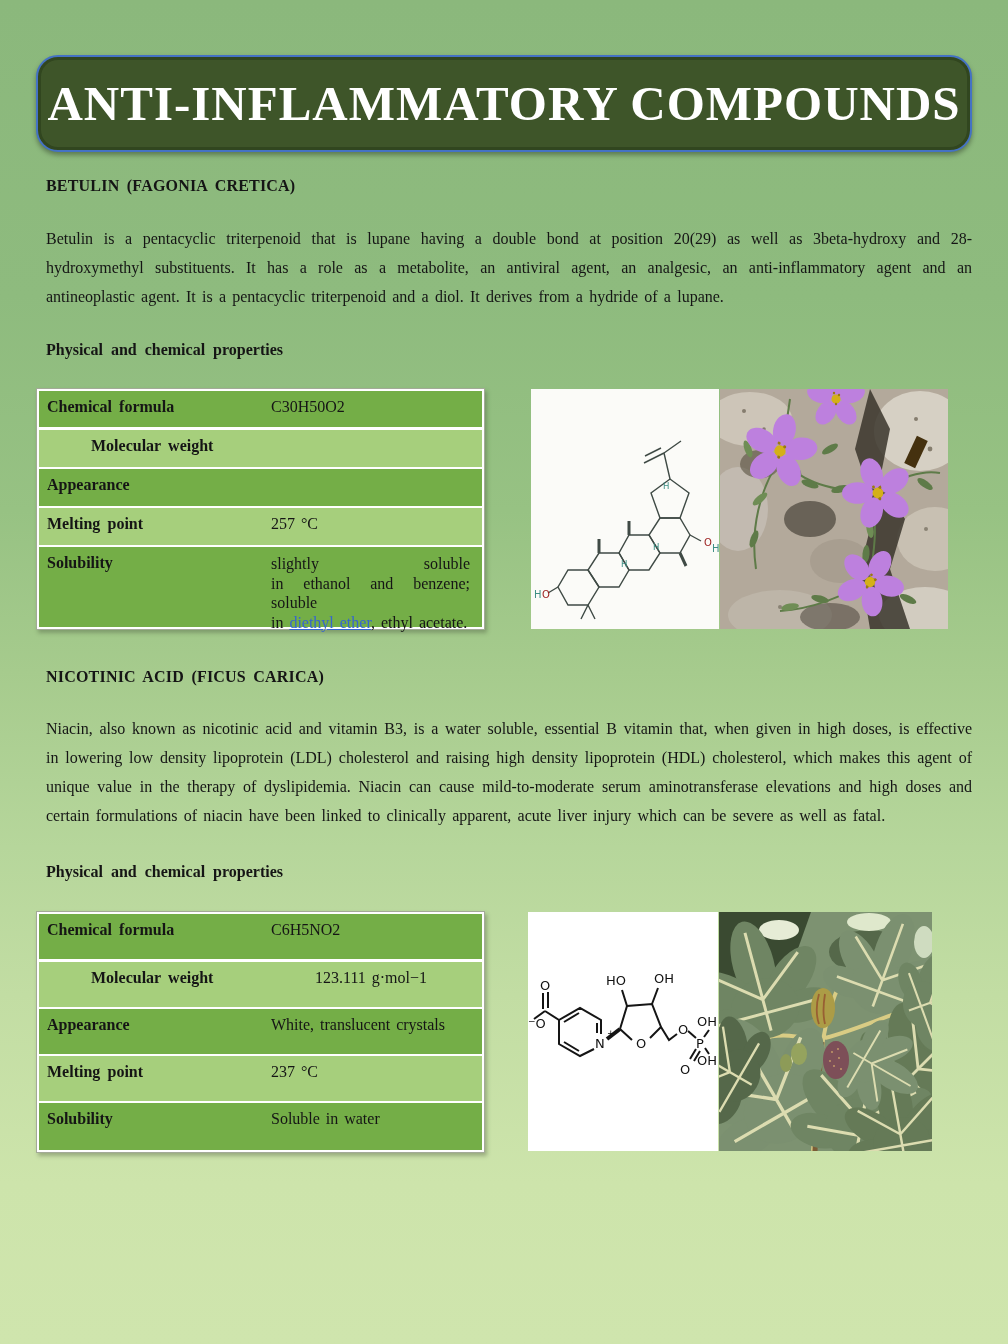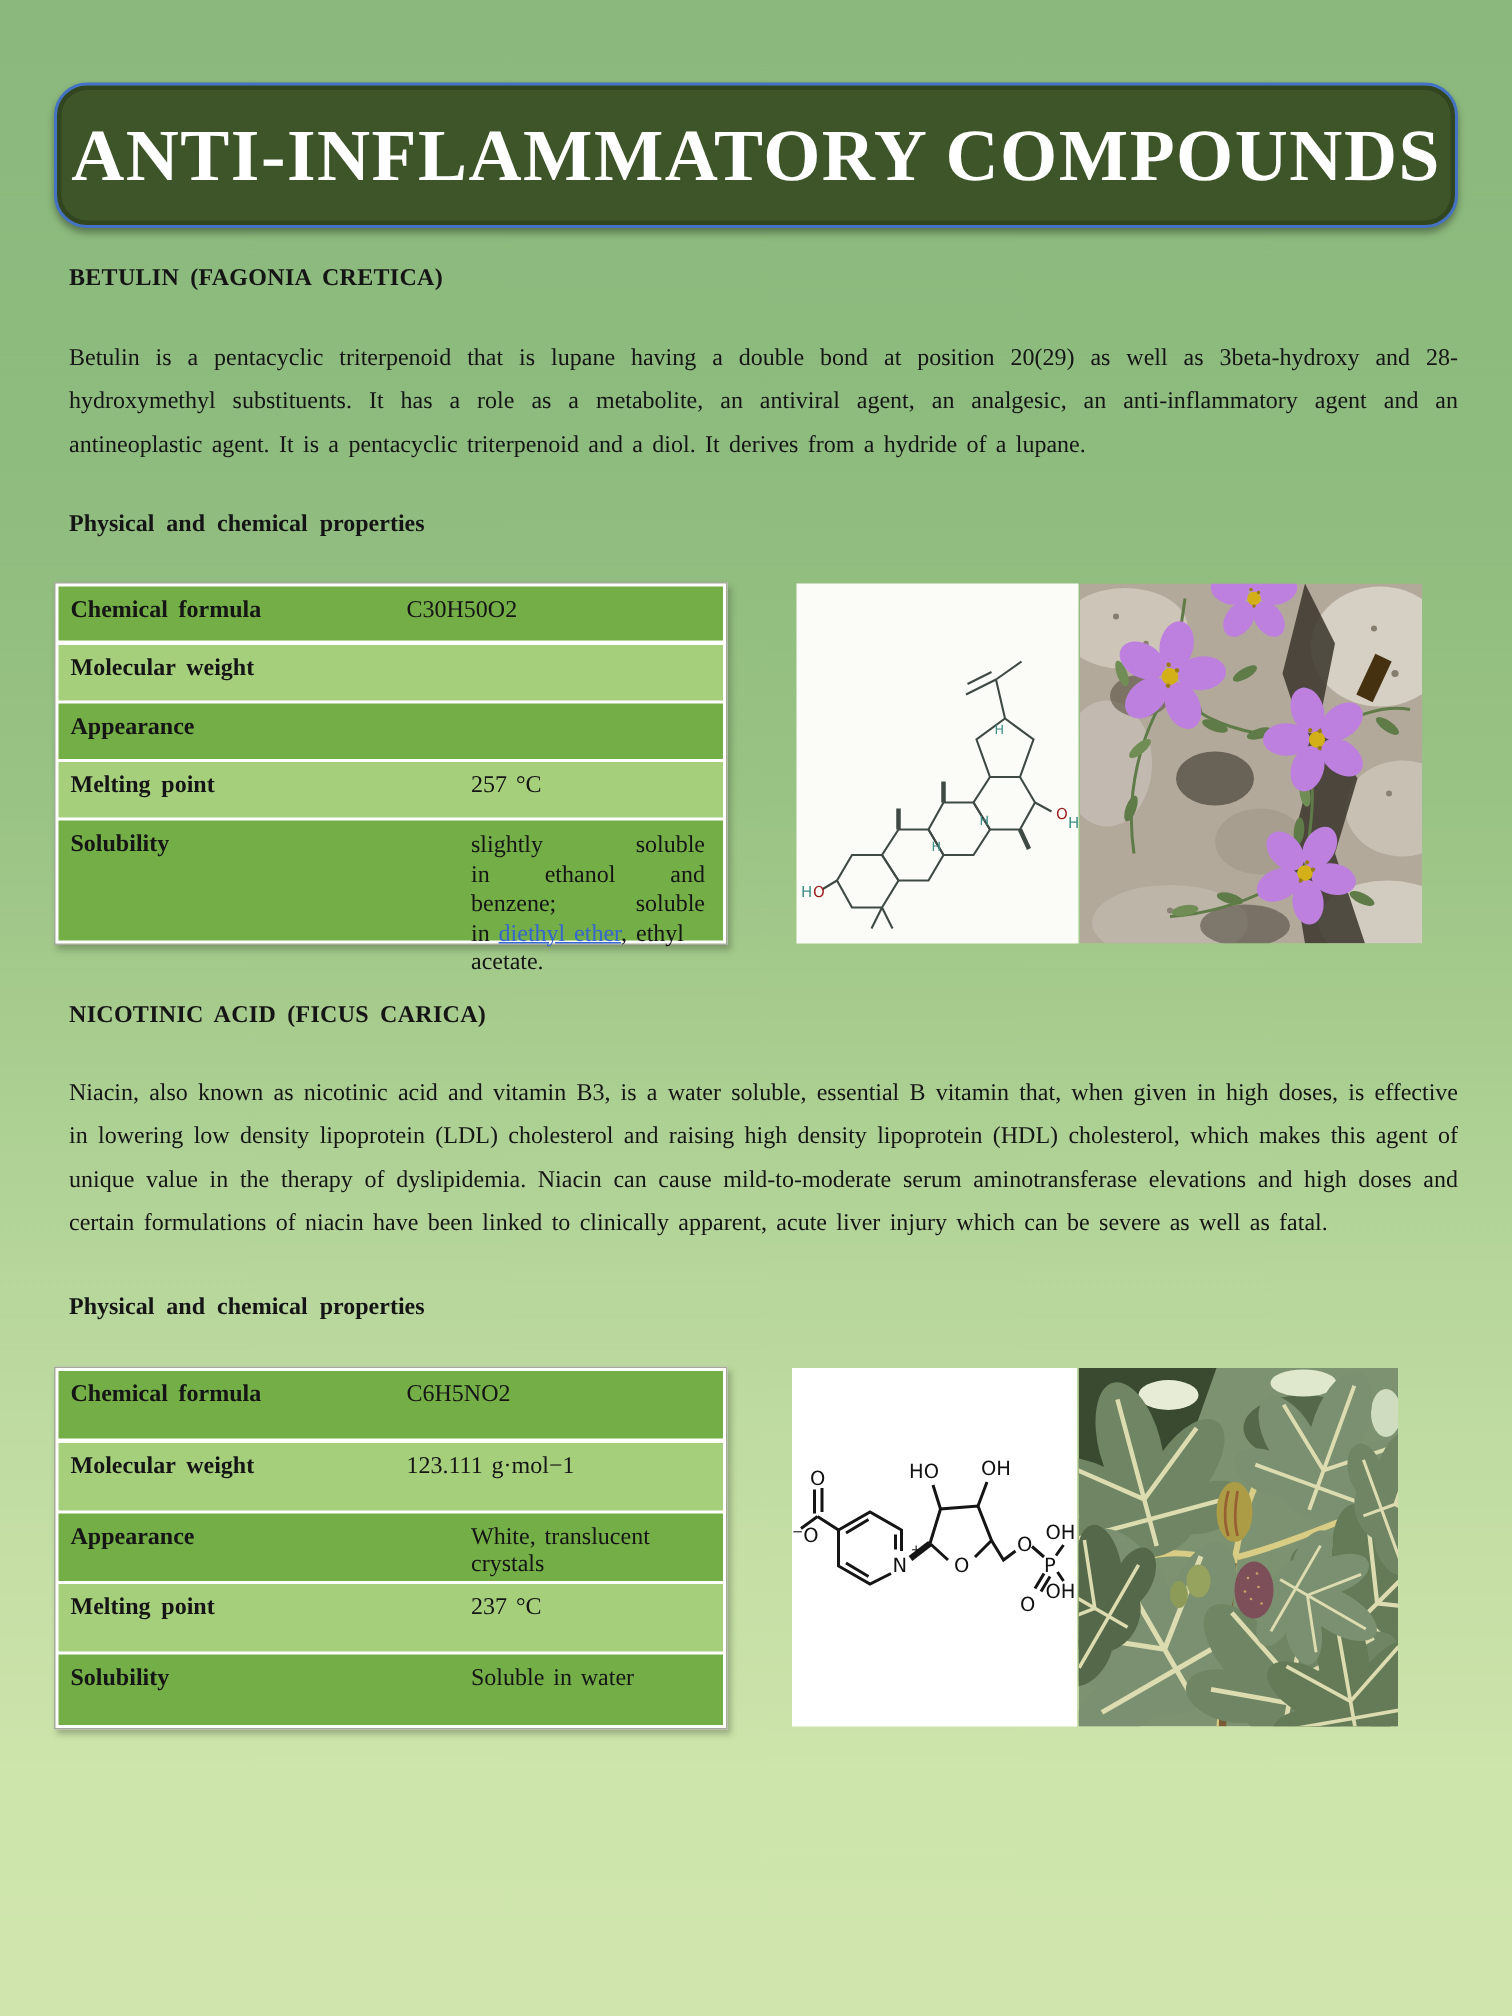--- a/index.html
+++ b/index.html
@@ -18,21 +18,21 @@
   .banner-title { color:#fff; font-weight:bold; font-size:49px; letter-spacing:1px; white-space:nowrap; }
   .sec-heading { position:absolute; left:46px; font-size:16px; font-weight:bold; letter-spacing:.2px; word-spacing:.2em; }
   .para { position:absolute; left:46px; width:926px; font-size:16px; line-height:29px; text-align:justify; word-spacing:.14em; }
   .props { position:absolute; left:46px; font-size:16px; font-weight:bold; word-spacing:.25em; }
   .ptable {
     position:absolute; left:36px; width:449px; height:242px; box-sizing:border-box;
     background:#fff; border:1px solid #a3aa97; padding:2px;
     box-shadow:2px 3px 4px rgba(60,72,48,.35);
   }
   .prow { display:flex; box-sizing:border-box; }
-  .gap3 { margin-top:3px; } .gap2 { margin-top:2px;gap:43px; }
+  .gap3 { margin-top:3px;padding-left:44px; } .gap2 { margin-top:2px; }
   .dark { background:#74ae47; } .light { background:#a6cf7c; }
   .cell { box-sizing:border-box; padding-top:7px; font-size:16px; }
   .cell.label { width:222px; padding-left:8px; font-weight:bold; word-spacing:.2em;font-family:Liberation Serif, serif; }
   .cell.value { flex:1; padding-left:10px; padding-right:12px; word-spacing:.12em; }
   .h36{height:36px} .h37{height:37px} .h80{height:80px} .h45{height:45px} .h47{height:47px}
   .jline { text-align:justify; text-align-last:justify; line-height:19.5px; }
   .nline { line-height:19.5px; }
   .link { color:#3565cf; text-decoration:underline; cursor:pointer;margin-top:20px; }
   .fig { position:absolute; overflow:hidden; }
   .fig svg { display:block; width:100%; height:100%; }

